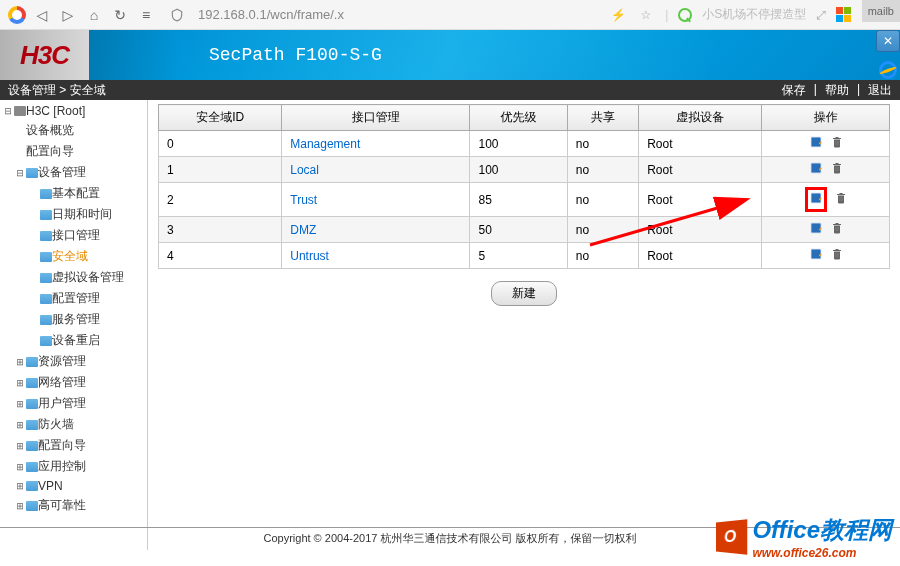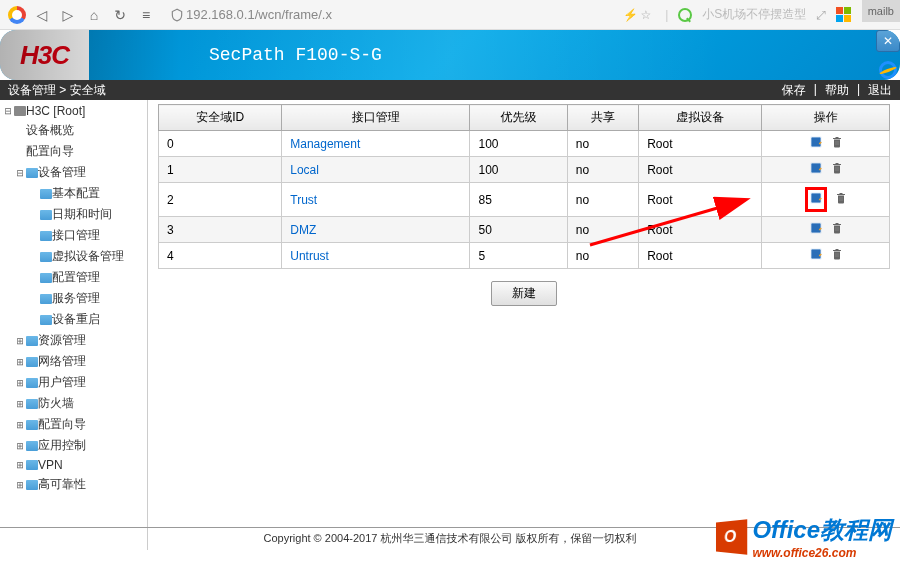--- a/index.html
+++ b/index.html
@@ -3,28 +3,28 @@
   <meta charset="utf-8">
   <style>
     * { margin: 0; padding: 0; box-sizing: border-box; }
     body { font-family: "Microsoft YaHei", Arial, sans-serif; font-size: 12px; background: #fff; width: 900px; height: 566px; overflow: hidden; position: relative; }
     
     
     .browser-bar { height: 30px; background: #f5f5f5; border-bottom: 1px solid #ddd; display: flex; align-items: center; padding: 0 8px; gap: 6px; }
     .chrome-icon { width: 18px; height: 18px; border-radius: 50%; background: conic-gradient(#ea4335 0 120deg, #4285f4 120deg 240deg, #fbbc05 240deg 360deg); position: relative; }
     .chrome-icon::after { content: ''; position: absolute; top: 4px; left: 4px; width: 10px; height: 10px; background: #fff; border-radius: 50%; }
     .nav-icon { width: 20px; height: 20px; display: flex; align-items: center; justify-content: center; color: #666; cursor: pointer; font-size: 14px; }
-    .url-bar { flex: 1; display: flex; align-items: center; gap: 2px; padding: 0 8px; }
+    .url-bar { flex: 1; display: flex; align-items: center; gap: 14px; padding: 0 8px; }
     .shield { width: 14px; height: 14px; }
     .url-text { color: #888; font-size: 13px; flex: 1; }
     .right-icons { display: flex; align-items: center; gap: 10px; padding-right: 4px; }
     .tab-right { position: absolute; right: 0; top: 0; height: 22px; background: #d8d8d8; padding: 0 6px; display: flex; align-items: center; font-size: 11px; color: #666; }
     
     
-    .banner { height: 50px; background: linear-gradient(135deg, #0088cc 0%, #00a8e8 50%, #0088cc 100%); display: flex; align-items: center; position: relative; overflow: hidden; border-radius: 16px; }
+    .banner { height: 50px; background: linear-gradient(135deg, #0088cc 0%, #00a8e8 50%, #0088cc 100%); display: flex; align-items: center; position: relative; overflow: hidden; }
     .banner::before { content: ''; position: absolute; inset: 0; background: linear-gradient(90deg, rgba(0,0,0,0.3) 0%, transparent 20%, rgba(255,255,255,0.1) 50%, transparent 80%); }
     .logo { background: #fff; padding: 8px 20px; height: 50px; display: flex; align-items: center; }
     .logo-text { color: #e60012; font-size: 26px; font-weight: bold; font-style: italic; letter-spacing: -1px; }
     .product-name { color: #fff; font-size: 18px; font-family: "Courier New", monospace; margin-left: 120px; position: relative; z-index: 1; }
     .win-btn { position: absolute; right: 0; top: 0; width: 24px; height: 22px; background: linear-gradient(#5aa3d8, #3c8ac8); border: 1px solid #2a6ea8; border-radius: 3px; display: flex; align-items: center; justify-content: center; color: #fff; }
     .win-btn2 { position: absolute; right: 0; top: 30px; width: 24px; height: 20px; display: flex; align-items: center; justify-content: center; }
     
     
     .breadcrumb-bar { height: 20px; background: #333; color: #fff; display: flex; align-items: center; justify-content: space-between; padding: 0 8px; font-size: 12px; }
     .breadcrumb-links { display: flex; gap: 8px; }
@@ -53,21 +53,21 @@
     .data-table { width: 100%; border-collapse: collapse; border: 1px solid #aaa; }
     .data-table th { background: linear-gradient(#fafafa, #e8e8e8); border: 1px solid #aaa; padding: 4px 4px; font-weight: normal; font-size: 12px; }
     .data-table td { border: 1px solid #ccc; padding: 4px 8px; font-size: 12px; }
     .data-table tr:nth-child(odd) td { background: #fff; }
     .data-table tr:nth-child(even) td { background: #f5f5f5; }
     .link-text { color: #0066cc; cursor: pointer; }
     .action-icons { display: flex; gap: 8px; justify-content: center; align-items: center; }
     .highlighted { border: 3px solid #ff0000; padding: 1px; }
     
     .btn-row { text-align: center; margin-top: 12px; }
-    .btn { padding: 3px 20px; background: linear-gradient(#fafafa, #e0e0e0); border: 1px solid #999; border-radius: 2px; cursor: pointer; font-size: 12px; }
+    .btn { padding: 3px 20px; background: linear-gradient(#fafafa, #e0e0e0); border: 1px solid #999; border-radius: 10px; cursor: pointer; font-size: 12px; }
     
     
     .arrow { position: absolute; top: 195px; left: 580px; pointer-events: none; }
     
     
     .footer { position: absolute; bottom: 20px; width: 100%; text-align: center; font-size: 11px; color: #333; border-top: 1px solid #999; padding-top: 3px; }
     
     
     .watermark { position: absolute; bottom: 6px; right: 8px; display: flex; align-items: center; gap: 6px; font-style: italic; font-weight: bold; }
     .wm-icon { width: 32px; height: 32px; background: #d83b01; display: flex; align-items: center; justify-content: center; color: #fff; font-size: 16px; font-weight: bold; transform: perspective(40px) rotateY(-15deg); }
@@ -170,20 +170,25 @@
         <span class="tree-label ">日期和时间</span>
       </div>
       <div class="tree-node lvl-2">
         <span class="tree-toggle"></span>
         <span class="folder-icon"></span>
         <span class="tree-label ">接口管理</span>
       </div>
       <div class="tree-node lvl-2">
         <span class="tree-toggle"></span>
         <span class="folder-icon"></span>
+        <span class="tree-label active">安全域</span>
+      </div>
+      <div class="tree-node lvl-2">
+        <span class="tree-toggle"></span>
+        <span class="folder-icon"></span>
         <span class="tree-label ">虚拟设备管理</span>
       </div>
       <div class="tree-node lvl-2">
         <span class="tree-toggle"></span>
         <span class="folder-icon"></span>
         <span class="tree-label ">配置管理</span>
       </div>
       <div class="tree-node lvl-2">
         <span class="tree-toggle"></span>
         <span class="folder-icon"></span>

